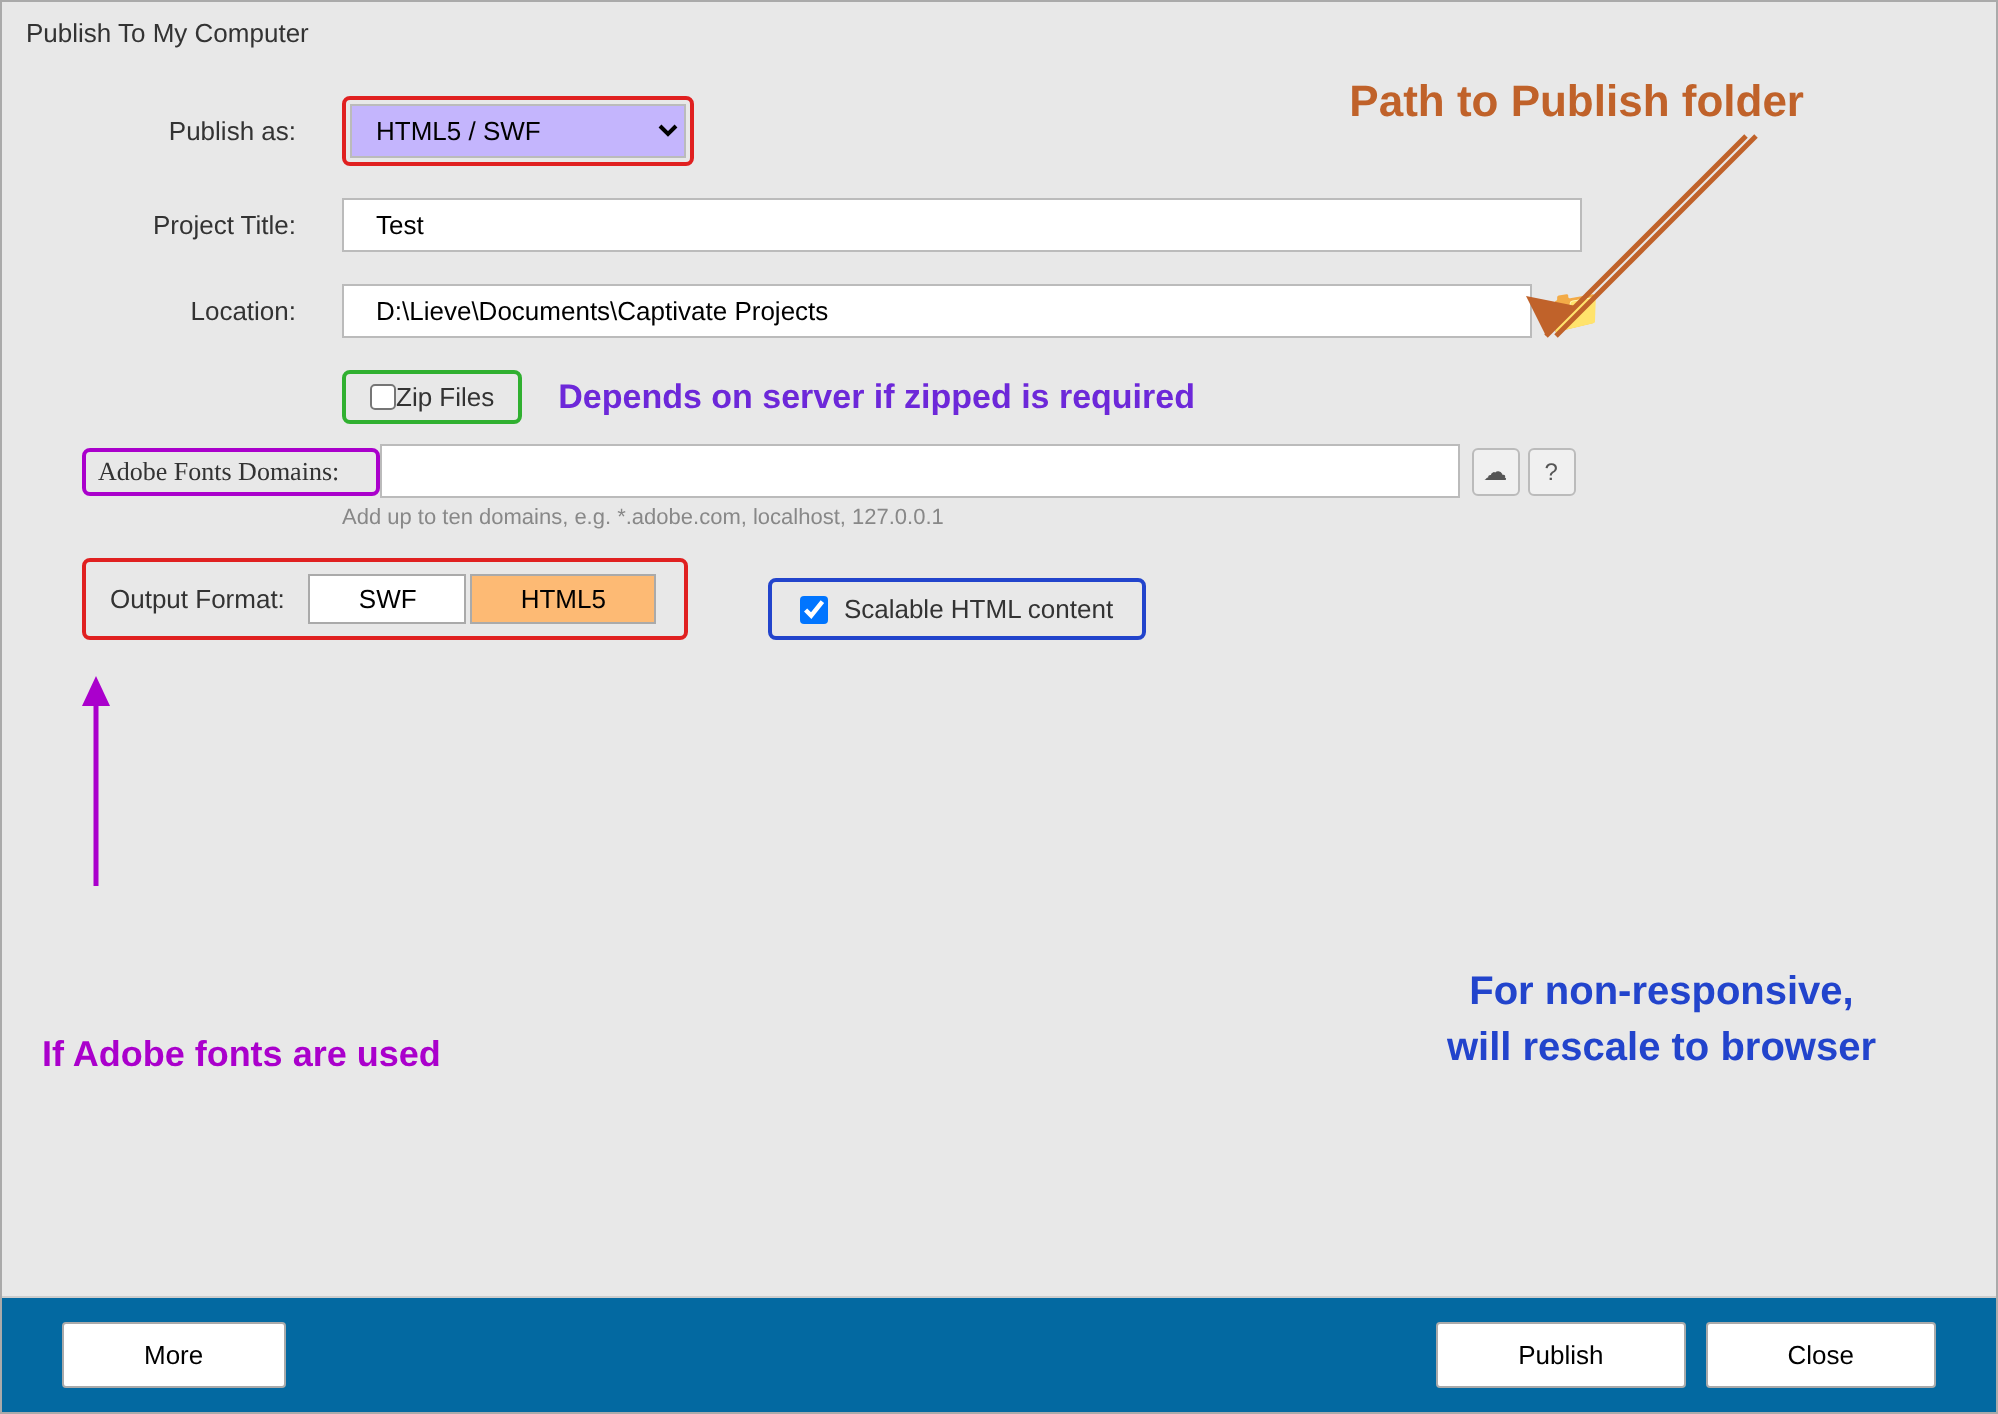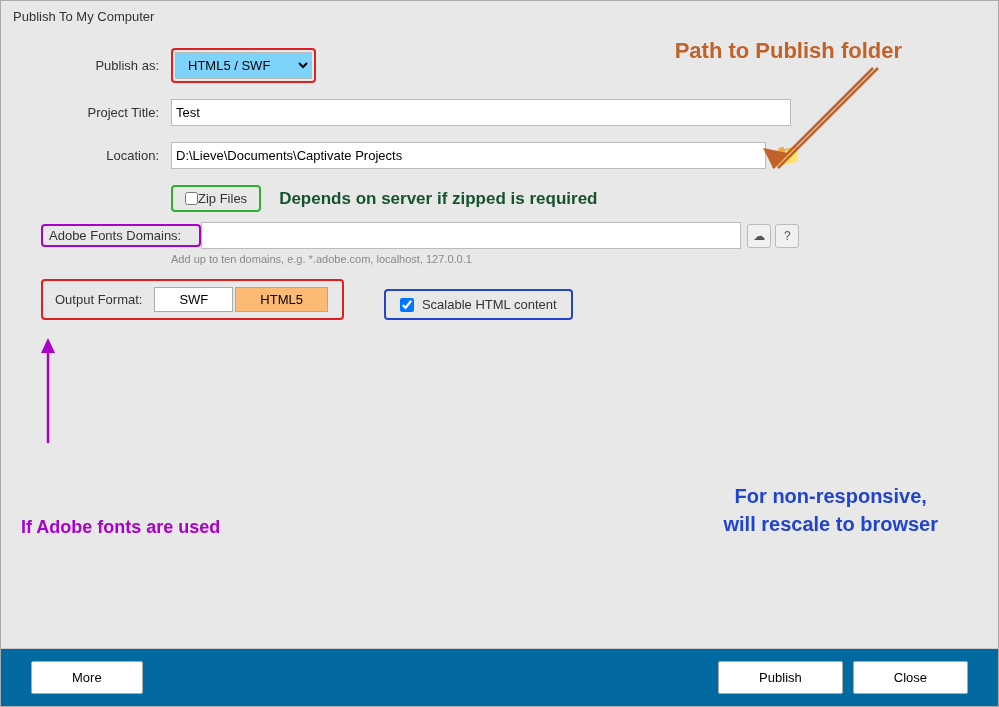--- a/index.html
+++ b/index.html
@@ -48,41 +48,41 @@
       pointer-events: none;
     }
     .form-row {
       display: flex;
       align-items: center;
       margin-bottom: 16px;
     }
     .form-label {
       width: 130px;
       text-align: right;
-      padding-right: 12px;
+      padding-right: 23px;
       color: #333;
       font-size: 13px;
       flex-shrink: 0;
     }
     .publish-as-select {
       border: 2px solid #e02020;
       border-radius: 4px;
       padding: 2px;
     }
     select {
       padding: 4px 8px;
       font-size: 13px;
       border: 1px solid #bbb;
-      background: #7dd3fc;
-      width: 137px;
+      background: #c4b5fd;
+      width: 168px;
       cursor: pointer;
     }
     input[type="text"] {
       border: 1px solid #bbb;
-      padding: 5px 4px;
+      padding: 5px 16px;
       font-size: 13px;
       background: white;
       flex: 1;
     }
     .location-row {
       display: flex;
       align-items: center;
       margin-bottom: 16px;
     }
     .folder-icon {
@@ -100,21 +100,21 @@
     .zip-border {
       border: 2px solid #30b030;
       border-radius: 4px;
       padding: 4px 12px;
       display: inline-flex;
       align-items: center;
       background: #e8e8e8;
     }
     .zip-row .annotation-green {
       margin-left: 18px;
-      color: #14532d;
+      color: #6d28d9;
       font-size: 17px;
       font-weight: bold;
     }
     .adobe-fonts-row {
       display: flex;
       align-items: center;
       margin-bottom: 4px;
       position: relative;
     }
     .adobe-fonts-border {
@@ -122,20 +122,21 @@
       border-radius: 4px;
       padding: 2px 6px;
     }
     .adobe-label {
       width: 130px;
       text-align: right;
       padding-right: 12px;
       color: #333;
       font-size: 13px;
       flex-shrink: 0;
+      font-family: Liberation Serif, serif;
     }
     .adobe-input-wrapper {
       display: flex;
       align-items: center;
       flex: 1;
     }
     .adobe-input {
       flex: 1;
       border: 1px solid #bbb;
       padding: 5px 8px;

